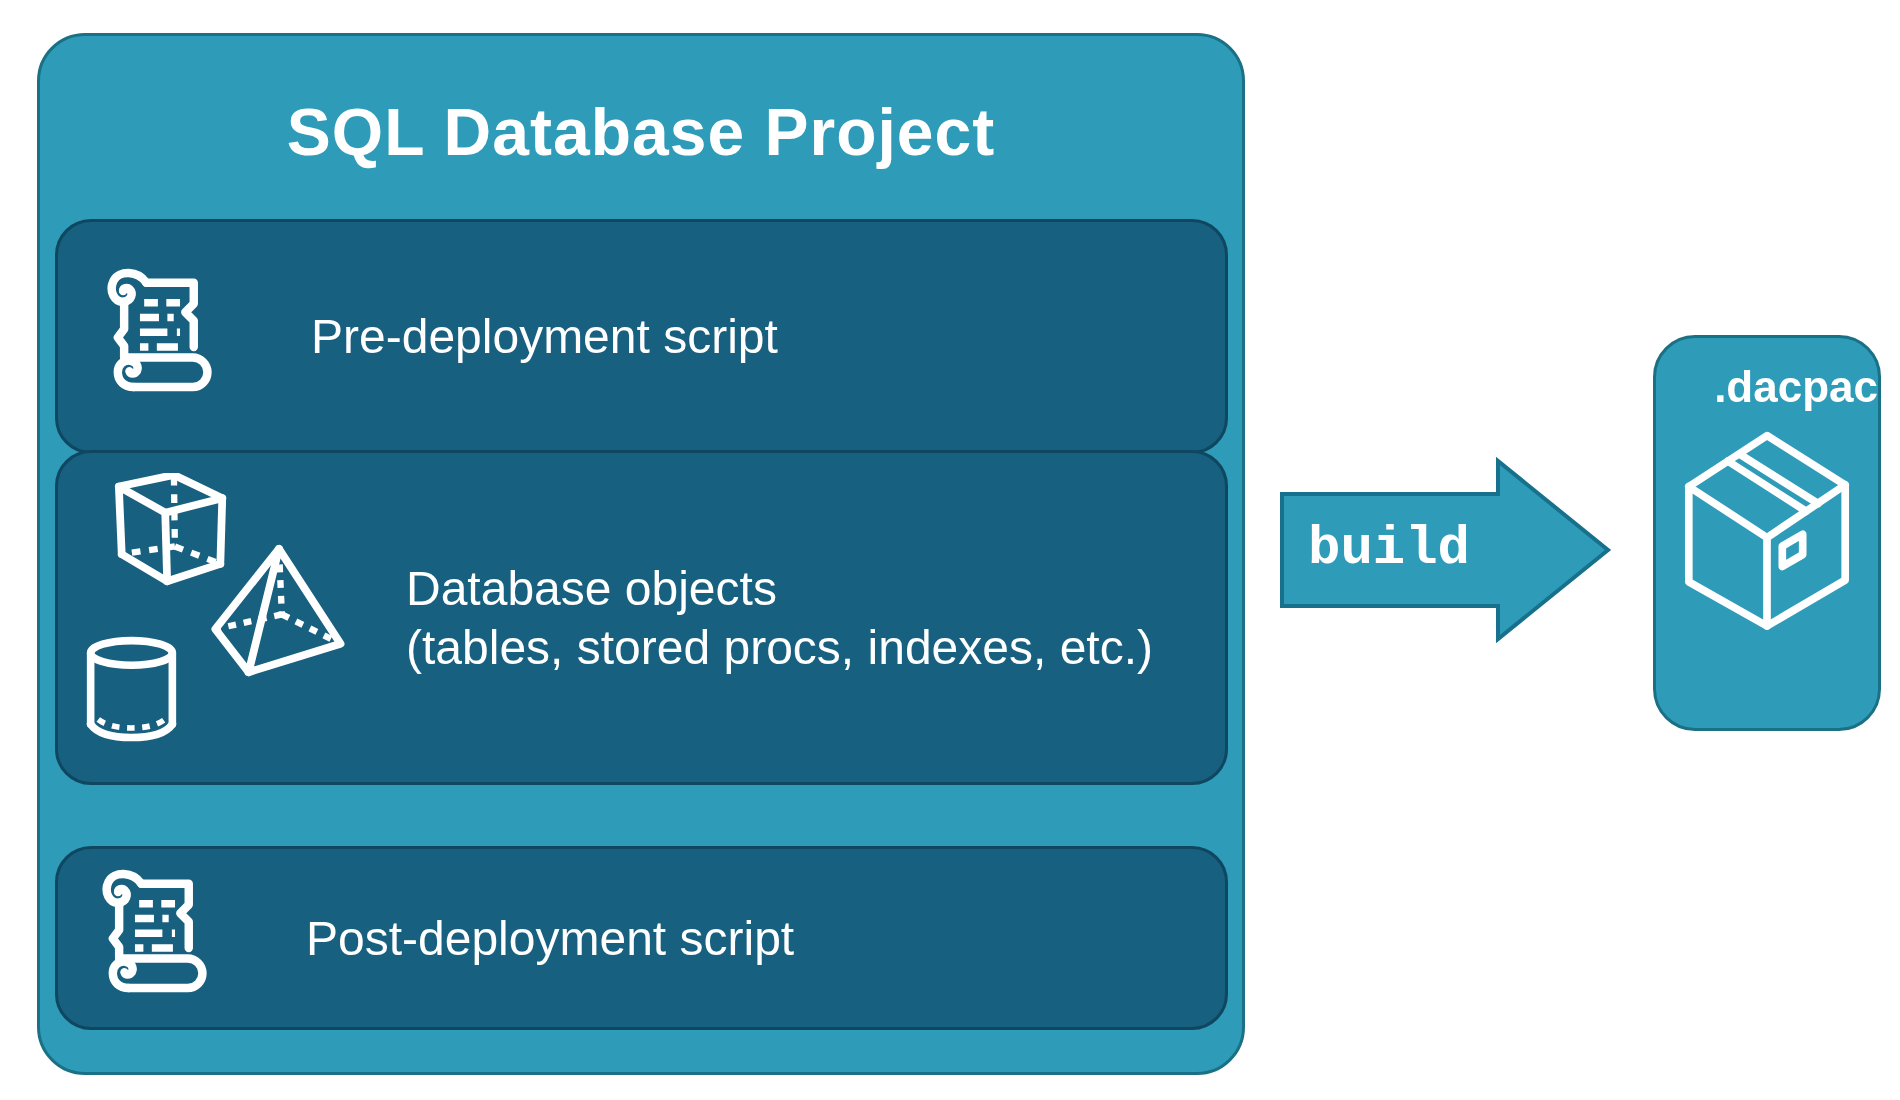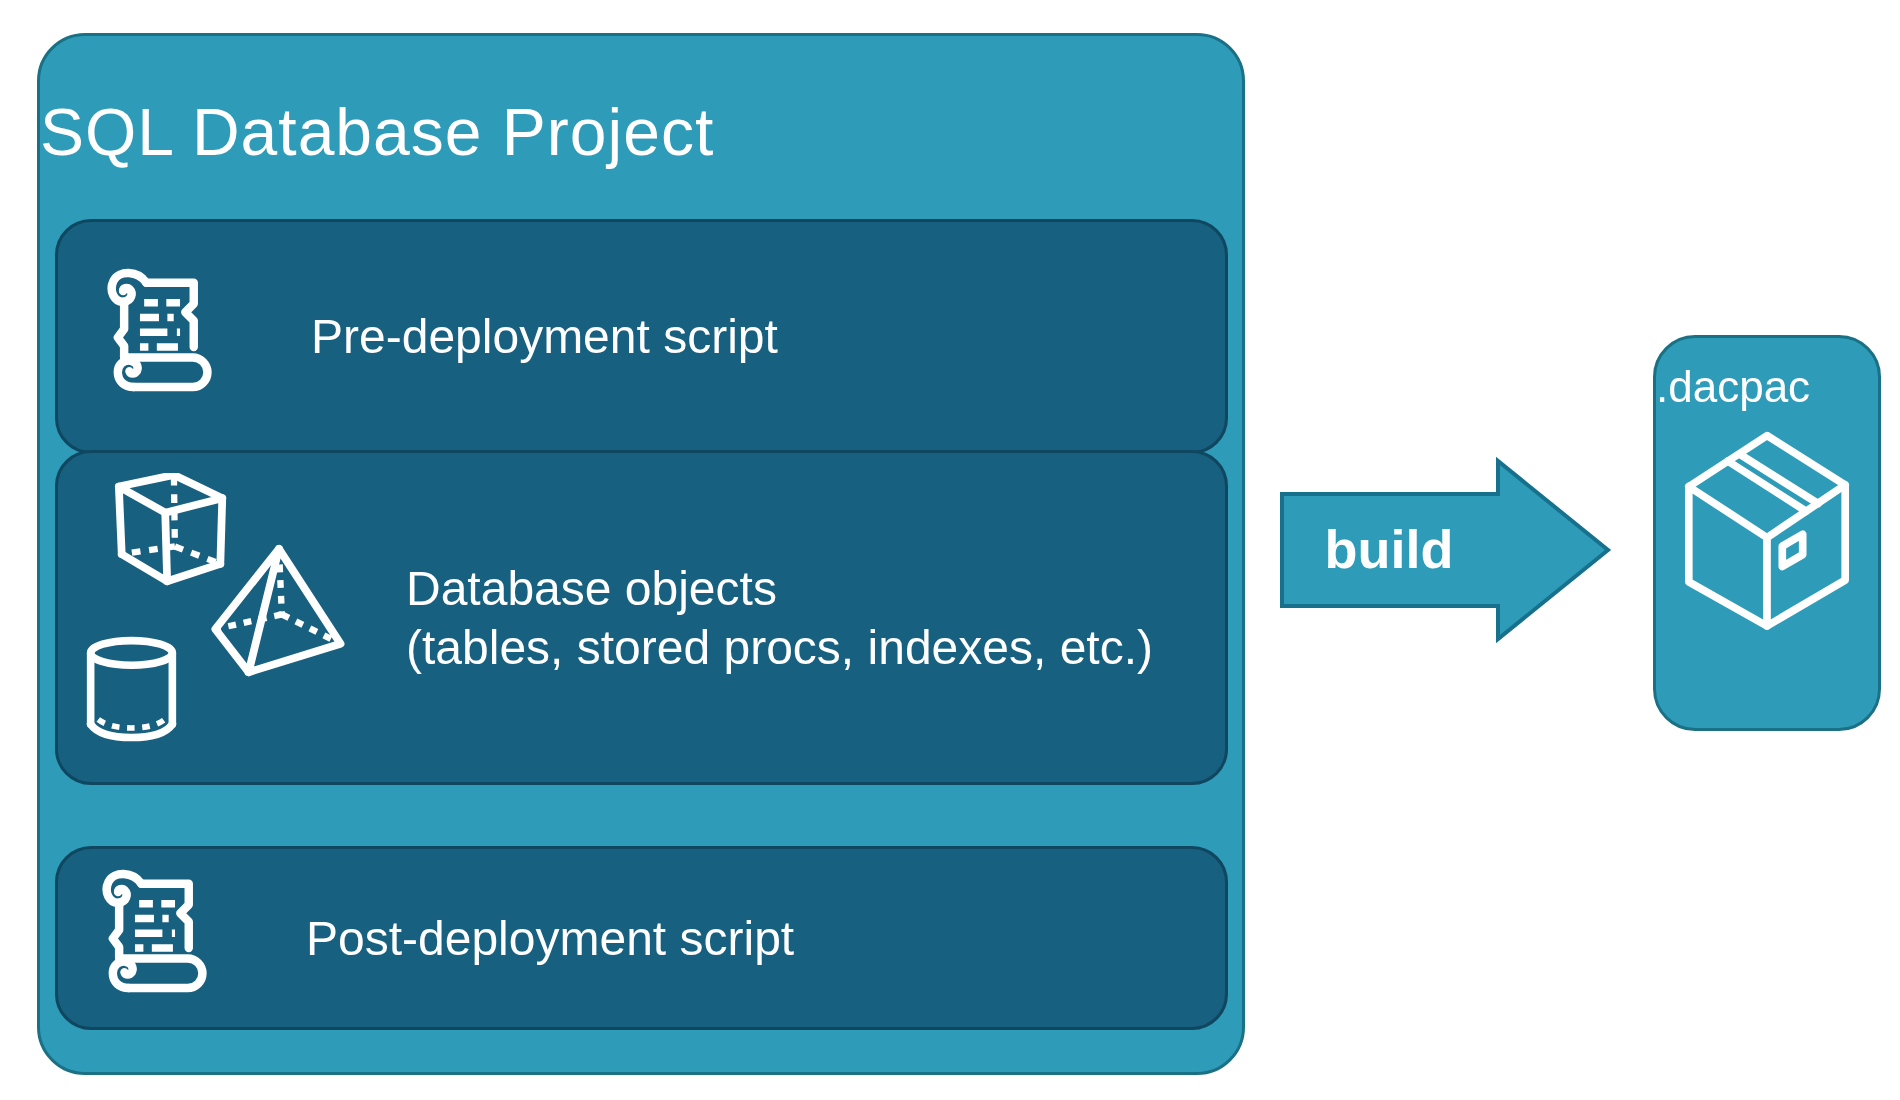--- a/index.html
+++ b/index.html
@@ -15,22 +15,22 @@
   .canvas{
     position:relative;width:1900px;height:1100px;background:#FFFFFF;overflow:hidden;
     font-family:"Liberation Sans", sans-serif;color:#FFFFFF;
   }
   
   .project-box{
     position:absolute;left:37px;top:33px;width:1208px;height:1042px;
     background:var(--teal);border:3px solid var(--teal-border);border-radius:48px;
   }
   .project-title{
-    position:absolute;left:0;top:58px;width:100%;text-align:left;
-    font-size:66px;font-weight:400;letter-spacing:1px;color:var(--white);
+    position:absolute;left:0;top:58px;width:100%;text-align:center;
+    font-size:66px;font-weight:700;letter-spacing:1px;color:var(--white);
   }
   
   .inner-box{
     position:absolute;left:15px;width:1173px;
     background:var(--dark);border:3px solid var(--dark-border);border-radius:36px;
   }
   .row-flex{display:flex;align-items:center;padding-left:44px;}
   .box-pre{top:183px;height:235px;}
   .box-objects{top:414px;height:335px;}
   .box-post{top:810px;height:184px;padding-left:39px;}
@@ -38,30 +38,30 @@
   .scroll-svg{width:116px;height:146px;flex:0 0 auto;}
   
   .cube-svg{position:absolute;left:56px;top:20px;width:116px;height:116px;}
   .pyramid-svg{position:absolute;left:148px;top:90px;width:140px;height:137px;}
   .cylinder-svg{position:absolute;left:26px;top:183px;width:95px;height:108px;}
   .objects-label{position:absolute;left:348px;top:106px;font-size:48px;line-height:59px;font-weight:400;white-space:nowrap;}
   
   .build-arrow{position:absolute;left:1280px;top:455px;width:334px;height:190px;}
   .arrow-label{
     position:absolute;left:0;top:63px;width:218px;text-align:center;
-    font-size:54px;font-weight:700;color:var(--white);
+    font-size:54px;font-weight:700;color:var(--white);font-family:Liberation Mono, monospace;
   }
   
   .dacpac-box{
     position:absolute;left:1653px;top:335px;width:228px;height:396px;
     background:var(--teal);border:3px solid var(--teal-border);border-radius:42px;
   }
   .dacpac-label{
-    position:absolute;left:0;top:24px;width:100%;text-align:left;
-    font-size:44px;font-weight:400;color:var(--white);
+    position:absolute;left:0;top:24px;width:100%;text-align:right;
+    font-size:44px;font-weight:700;color:var(--white);
   }
   .package-svg{position:absolute;left:26px;top:92px;width:170px;height:205px;}
   svg{display:block;}
 </style>
 </head>
 <body>
 
 <div class="canvas">
 
   <div class="project-box">

